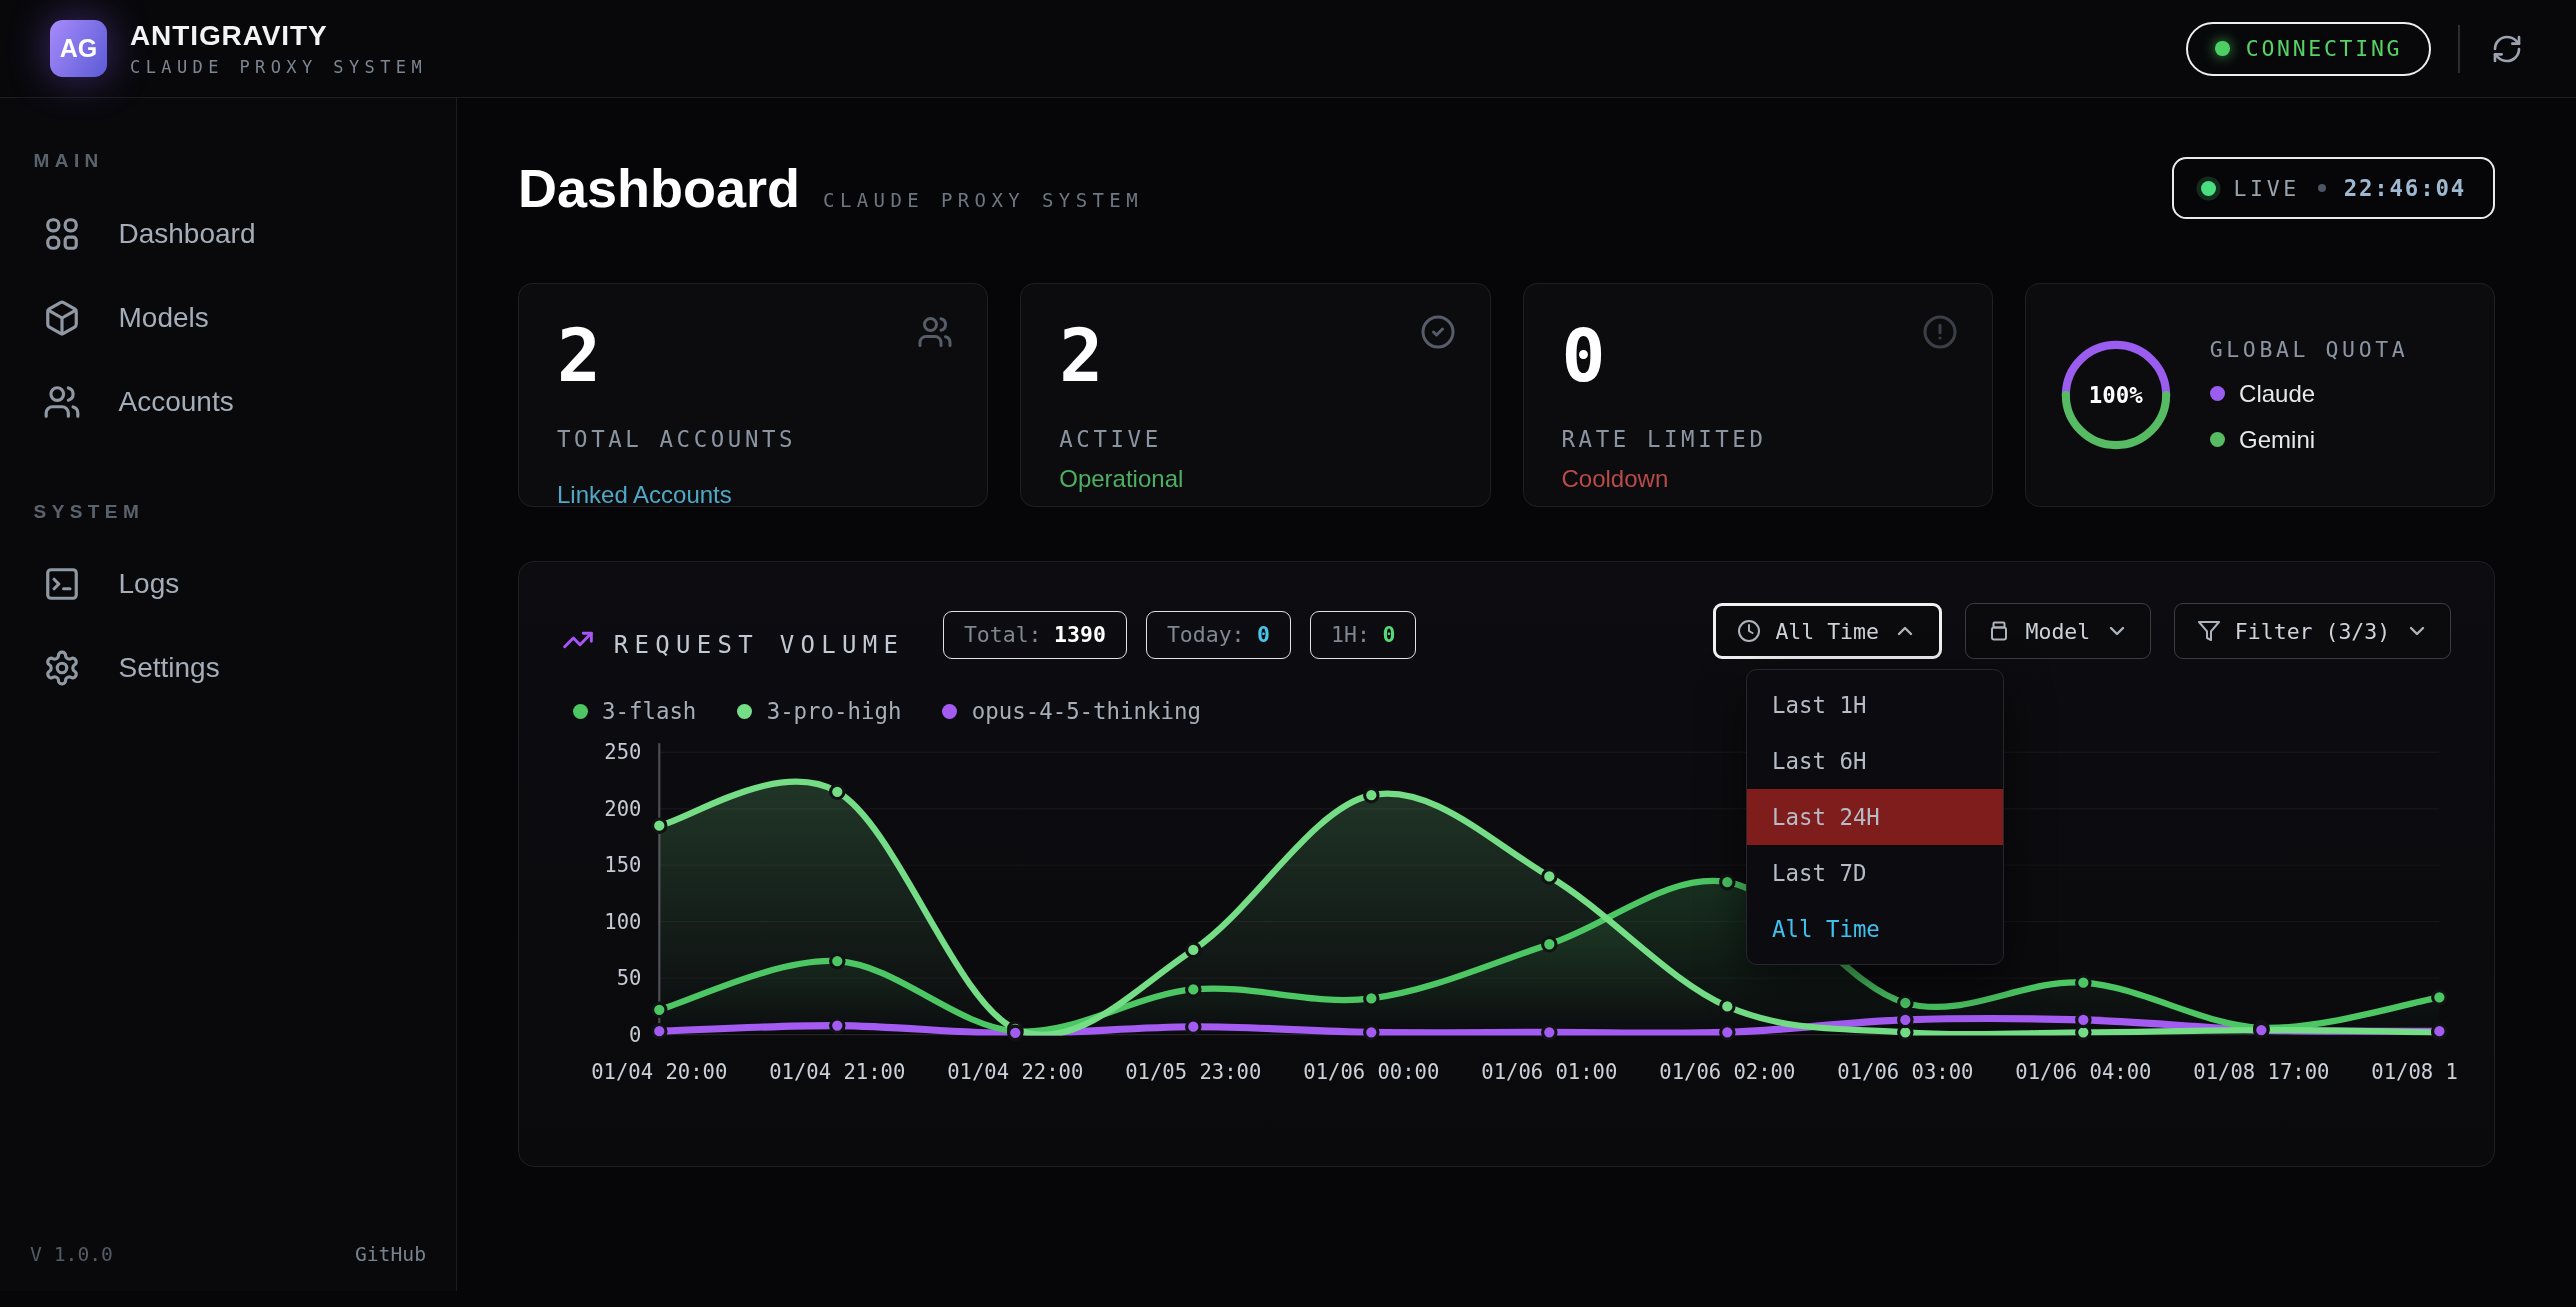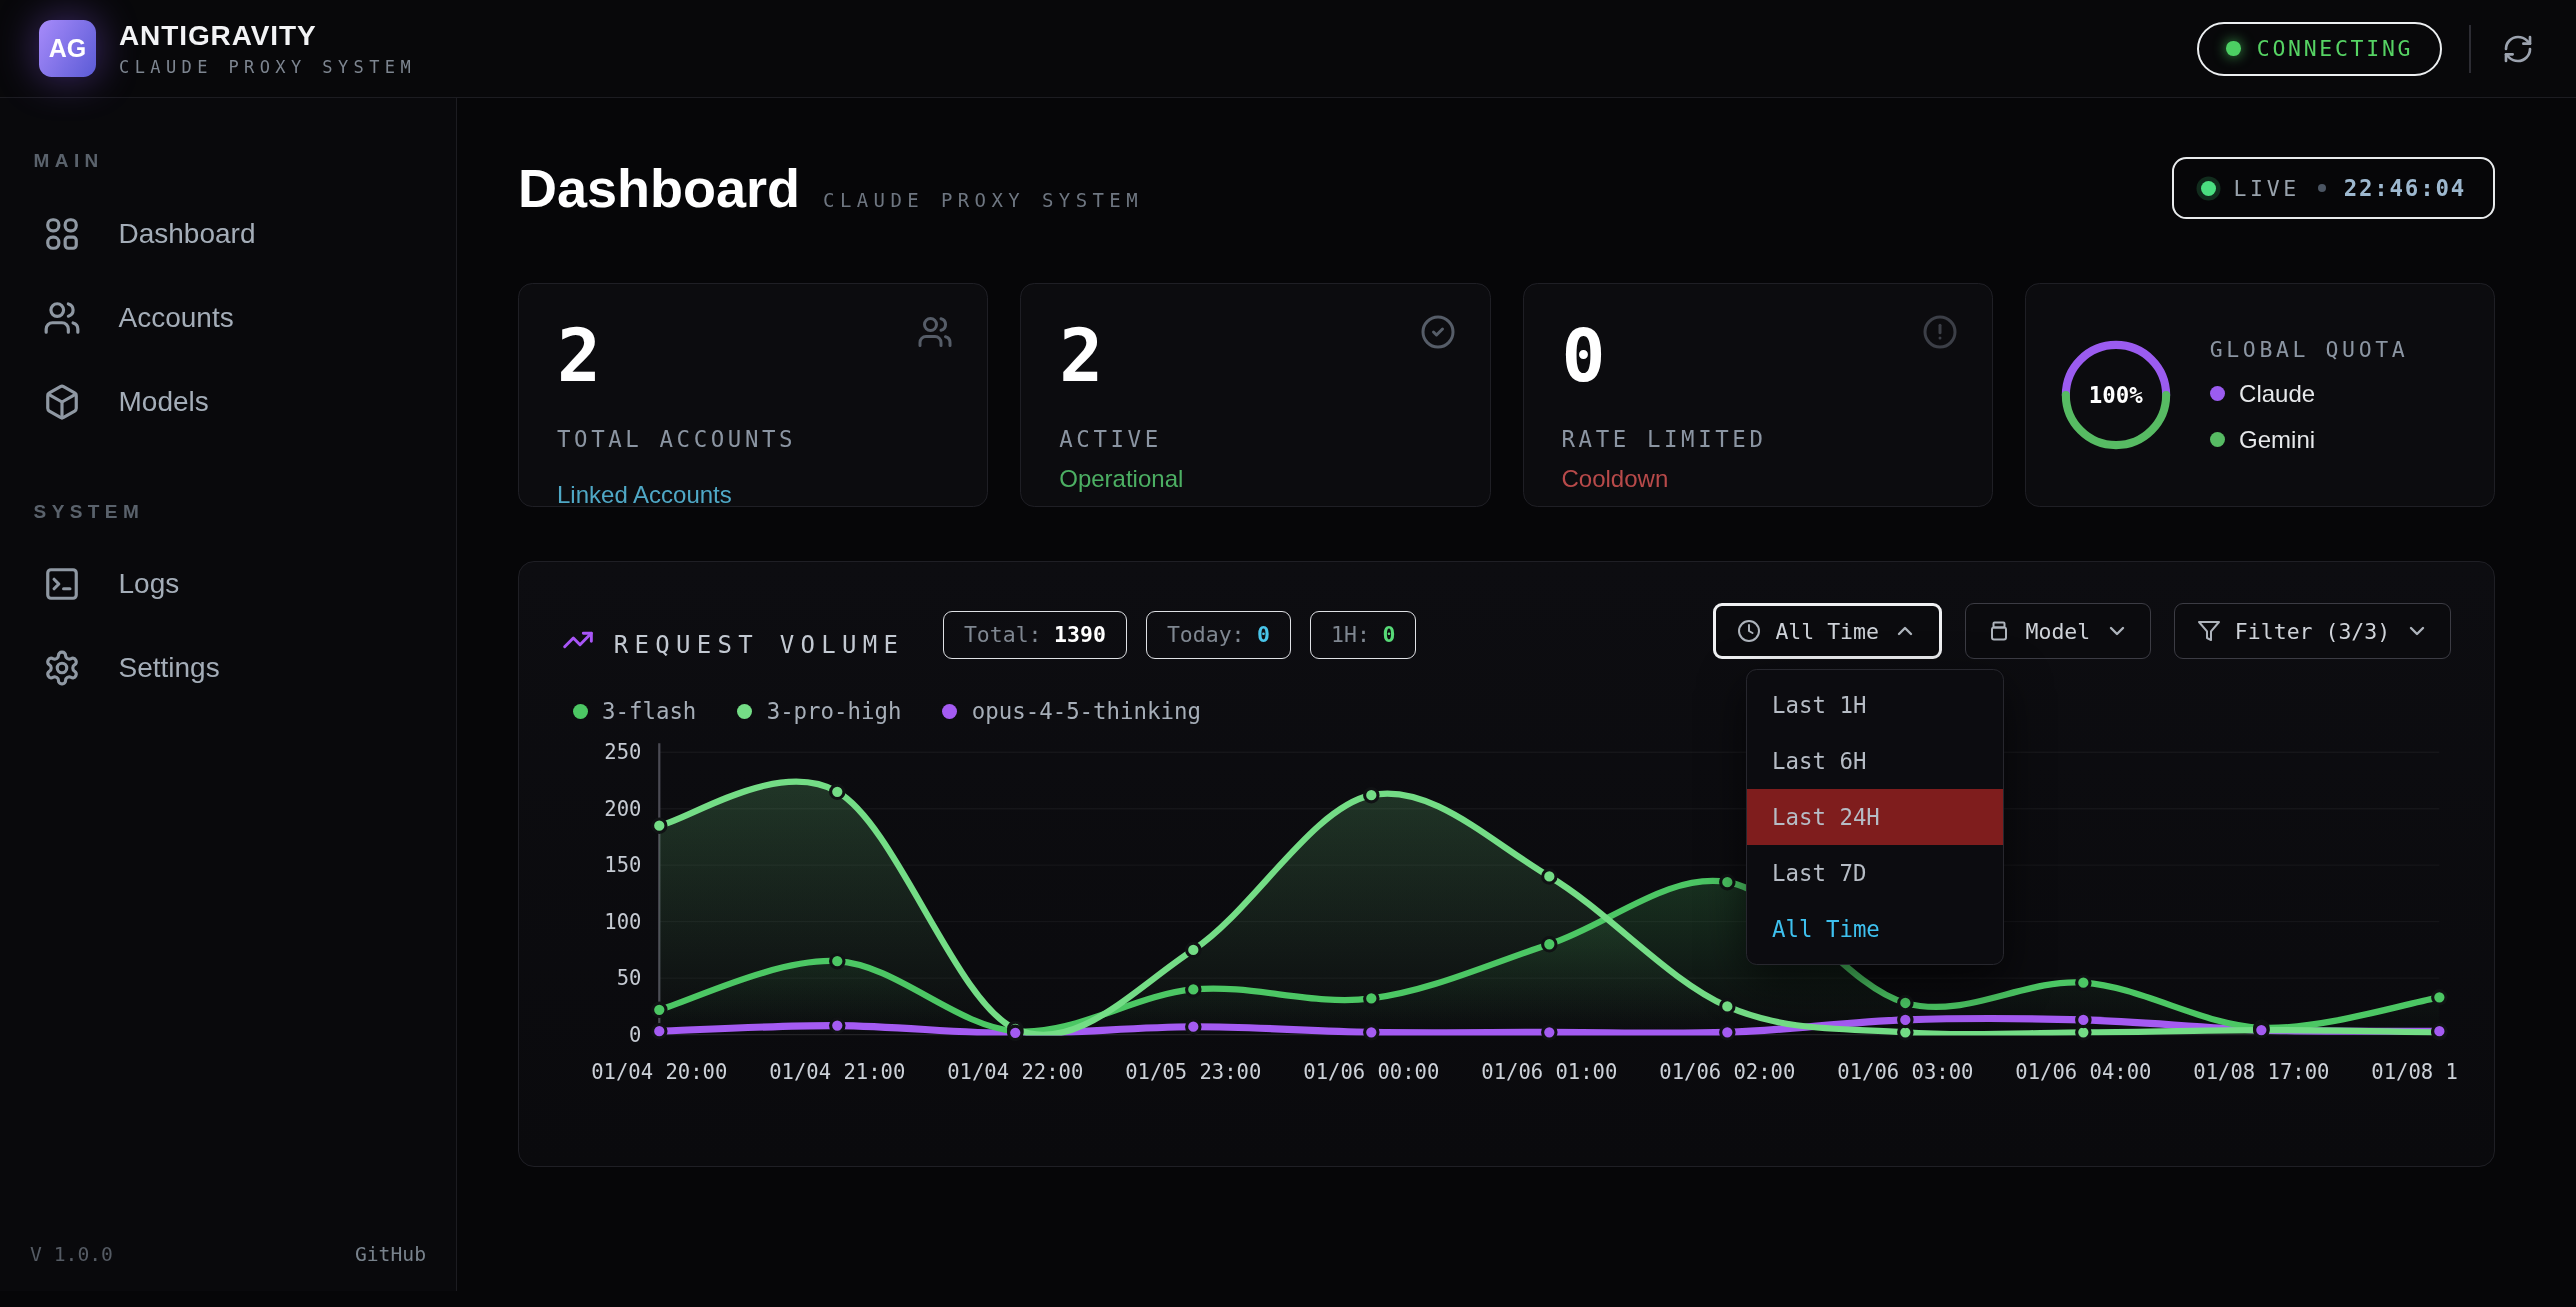--- a/index.html
+++ b/index.html
@@ -2,21 +2,21 @@
 <html style="font-size:14.3px"><head>
 <meta charset="utf-8">
 <style>
   * { margin:0; padding:0; box-sizing:border-box; }
   html,body { width:2576px; height:1308px; overflow:hidden; background:#060608; }
   body { font-family:"Liberation Sans", sans-serif; color:#c9ccd2; }
   .mono { font-family:"DejaVu Sans Mono", monospace; }
 
   
   .topbar { position:absolute; left:0; top:0; width:2576px; height:98px; background:#08080a;
-            border-bottom:1.8px solid #1c1c21; display:flex; align-items:center; padding:0 39px; z-index:30; }
+            border-bottom:1.8px solid #1c1c21; display:flex; align-items:center; padding:0 50px; z-index:30; }
   .logo { width:57px; height:57px; border-radius:12.5px; background:linear-gradient(120deg,#a78bfa,#5b5bd6);
           display:flex; align-items:center; justify-content:center; font-weight:bold; font-size:25px; color:#fff;
           box-shadow:0 0 41px rgba(139,92,246,.45); }
   .brand { margin-left:23px; }
   .brand-title { font-size:28px; font-weight:bold; color:#f2f3f5; letter-spacing:0.9px; }
   .brand-sub { font-family:"DejaVu Sans Mono",monospace; font-size:17px; color:#7d8590; letter-spacing:5.4px; margin-top:5.4px; }
   .topbar-right { margin-left:auto; display:flex; align-items:center; gap:27px; }
   .conn-pill { display:flex; align-items:center; gap:16px; border:2.2px solid #eceff1; border-radius:894px;
                padding:12.5px 27px; }
   .conn-dot { width:14.3px; height:14.3px; border-radius:50%; background:#4ccf63; box-shadow:0 0 12.5px rgba(76,207,99,.8); }
@@ -135,35 +135,35 @@
       <rect x="3" y="3" width="7" height="7" rx="3.2"></rect>
         <rect x="14" y="3" width="7" height="7" rx="3.2"></rect>
       <rect x="3" y="14" width="7" height="7" rx="3.2"></rect>
         <rect x="14" y="14" width="7" height="7" rx="2"></rect>
     </svg>
     <span>Dashboard</span>
   </div>
 
   <div class="side-item">
     <svg viewBox="0 0 24 24" fill="none" stroke-width="2" stroke-linecap="round" stroke-linejoin="round">
+      <path d="M21 8a2 2 0 0 0-1-1.73l-7-4a2 2 0 0 0-2 0l-7 4A2 2 0 0 0 3 8v8a2 2 0 0 0 1 1.73l7 4a2 2 0 0 0 2 0l7-4A2 2 0 0 0 21 16Z"></path>
+      <path d="m3.3 7 8.7 5 8.7-5"></path>
+        <path d="M12 22V12"></path>
+    </svg>
+    <span>Models</span>
+  </div>
+
+  <div class="side-item">
+    <svg viewBox="0 0 24 24" fill="none" stroke-width="2" stroke-linecap="round" stroke-linejoin="round">
       <path d="M16 21v-2a4 4 0 0 0-4-4H6a4 4 0 0 0-4 4v2"></path>
         <circle cx="9" cy="7" r="4"></circle>
       <path d="M22 21v-2a4 4 0 0 0-3-3.87"></path>
         <path d="M16 3.13a4 4 0 0 1 0 7.75"></path>
     </svg>
     <span>Accounts</span>
-  </div>
-
-  <div class="side-item">
-    <svg viewBox="0 0 24 24" fill="none" stroke-width="2" stroke-linecap="round" stroke-linejoin="round">
-      <path d="M21 8a2 2 0 0 0-1-1.73l-7-4a2 2 0 0 0-2 0l-7 4A2 2 0 0 0 3 8v8a2 2 0 0 0 1 1.73l7 4a2 2 0 0 0 2 0l7-4A2 2 0 0 0 21 16Z"></path>
-      <path d="m3.3 7 8.7 5 8.7-5"></path>
-        <path d="M12 22V12"></path>
-    </svg>
-    <span>Models</span>
   </div>
 
   <div class="side-section" style="margin-top:57px;">SYSTEM</div>
 
   <div class="side-item">
     <svg viewBox="0 0 24 24" fill="none" stroke-width="2" stroke-linecap="round" stroke-linejoin="round">
       <rect x="3" y="3" width="18" height="18" rx="2"></rect>
         <path d="m7 9 3 3-3 3"></path>
         <path d="M13 15h4"></path>
     </svg>

